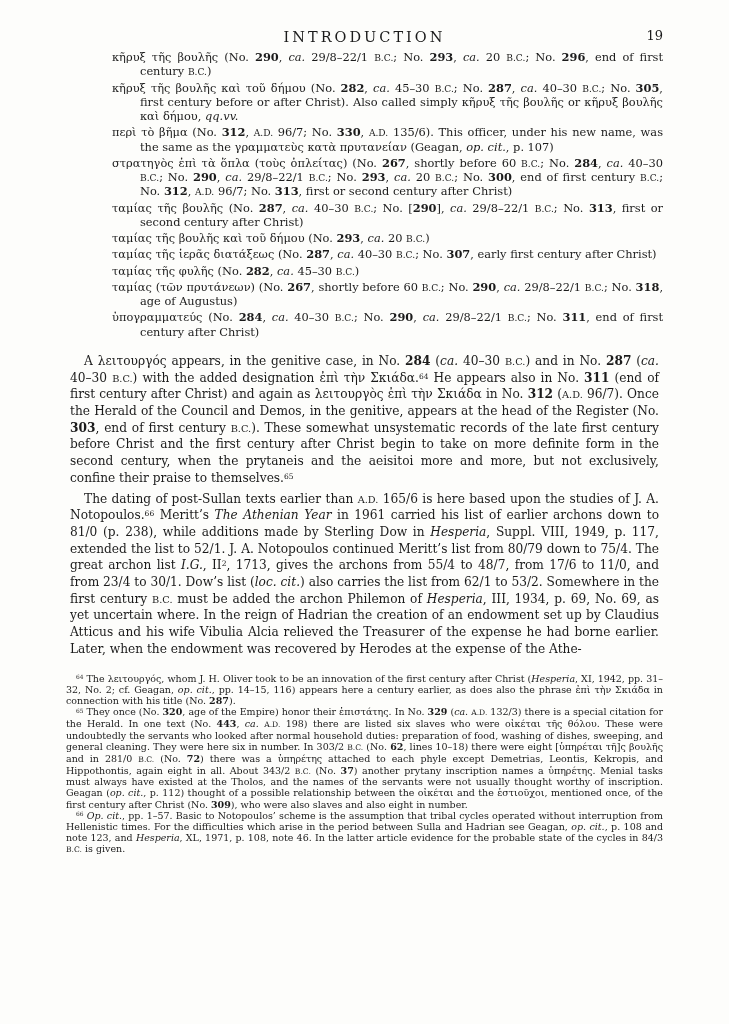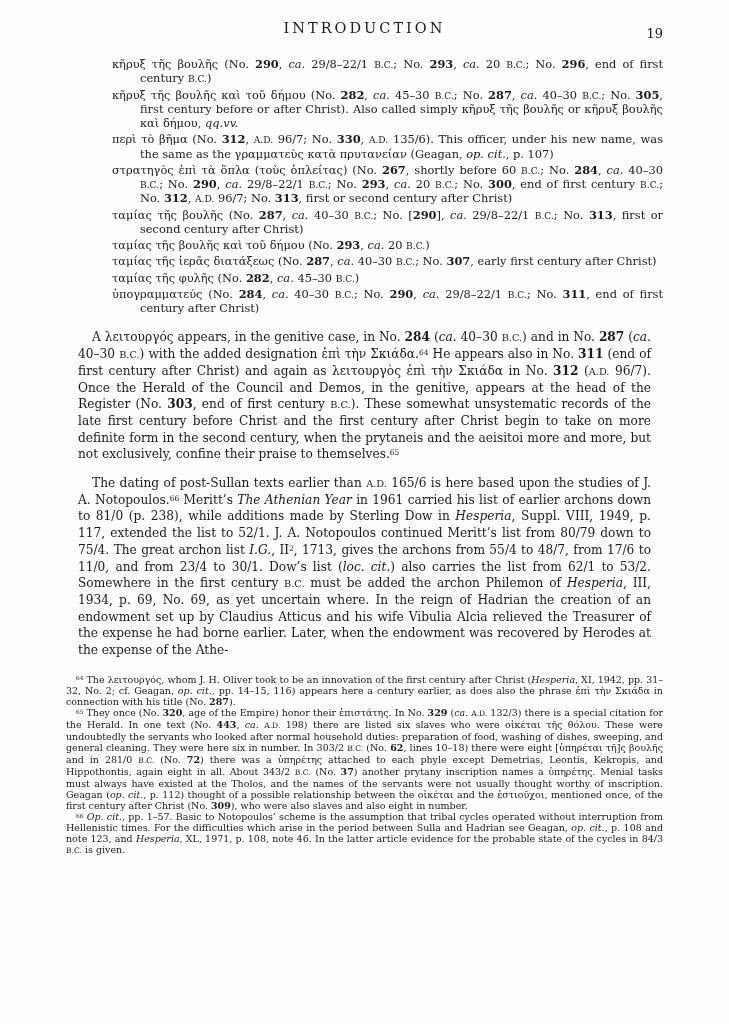--- a/index.html
+++ b/index.html
@@ -4,60 +4,60 @@
 <style>
   html, body {
     margin: 0;
     padding: 0;
     background: #ffffff;
   }
   .page {
     width: 729px;
     height: 1024px;
     box-sizing: border-box;
-    padding: 18px 66px 0 66px;
+    padding: 27px 66px 0 66px;
     background: #fdfdfb;
     color: #1b1b1b;
     font-family: "DejaVu Serif", "Liberation Serif", serif;
     overflow: hidden;
   }
   .page-header {
     position: relative;
     text-align: center;
     height: 20px;
   }
   .title {
     display: inline-block;
     margin: 0;
     font-size: 14.5px;
     font-weight: 400;
     letter-spacing: 3px;
   }
   .page-num {
     position: absolute;
     right: 0;
-    top: 8px;
+    top: 1px;
     font-size: 13px;
   }
   .entry-list {
-    margin-top: 19px;
+    margin-top: 3px;
   }
   .entry {
     margin: 0 0 2px 46px;
     padding-left: 28px;
     text-indent: -28px;
     font-size: 11.4px;
     line-height: 1.24;
     text-align: justify;
   }
   .body-text {
     margin-top: 14px;
   }
   .para {
-    margin: 12px;
+    margin: 4px;
     font-size: 12.2px;
     line-height: 1.37;
     text-align: justify;
     text-indent: 14px;
   }
   .footnotes {
     margin-top: 15px;
   }
   .footnote {
     margin: 0;
@@ -89,20 +89,21 @@
 
   <div class="entry-list">
     <p class="entry">κῆρυξ τῆς βουλῆς (No. <b>290</b>, <i>ca.</i> 29/8–22/1 <span class="sc">B.C.</span>; No. <b>293</b>, <i>ca.</i> 20 <span class="sc">B.C.</span>; No. <b>296</b>, end of first century <span class="sc">B.C.</span>)</p>
     <p class="entry">κῆρυξ τῆς βουλῆς καὶ τοῦ δήμου (No. <b>282</b>, <i>ca.</i> 45–30 <span class="sc">B.C.</span>; No. <b>287</b>, <i>ca.</i> 40–30 <span class="sc">B.C.</span>; No. <b>305</b>, first century before or after Christ). Also called simply κῆρυξ τῆς βουλῆς or κῆρυξ βουλῆς καὶ δήμου, <i>qq.vv.</i></p>
     <p class="entry">περὶ τὸ βῆμα (No. <b>312</b>, <span class="sc">A.D.</span> 96/7; No. <b>330</b>, <span class="sc">A.D.</span> 135/6). This officer, under his new name, was the same as the γραμματεὺς κατὰ πρυτανείαν (Geagan, <i>op. cit.</i>, p. 107)</p>
     <p class="entry">στρατηγὸς ἐπὶ τὰ ὅπλα (τοὺς ὁπλείτας) (No. <b>267</b>, shortly before 60 <span class="sc">B.C.</span>; No. <b>284</b>, <i>ca.</i> 40–30 <span class="sc">B.C.</span>; No. <b>290</b>, <i>ca.</i> 29/8–22/1 <span class="sc">B.C.</span>; No. <b>293</b>, <i>ca.</i> 20 <span class="sc">B.C.</span>; No. <b>300</b>, end of first century <span class="sc">B.C.</span>; No. <b>312</b>, <span class="sc">A.D.</span> 96/7; No. <b>313</b>, first or second century after Christ)</p>
     <p class="entry">ταμίας τῆς βουλῆς (No. <b>287</b>, <i>ca.</i> 40–30 <span class="sc">B.C.</span>; No. [<b>290</b>], <i>ca.</i> 29/8–22/1 <span class="sc">B.C.</span>; No. <b>313</b>, first or second century after Christ)</p>
     <p class="entry">ταμίας τῆς βουλῆς καὶ τοῦ δήμου (No. <b>293</b>, <i>ca.</i> 20 <span class="sc">B.C.</span>)</p>
     <p class="entry">ταμίας τῆς ἱερᾶς διατάξεως (No. <b>287</b>, <i>ca.</i> 40–30 <span class="sc">B.C.</span>; No. <b>307</b>, early first century after Christ)</p>
     <p class="entry">ταμίας τῆς φυλῆς (No. <b>282</b>, <i>ca.</i> 45–30 <span class="sc">B.C.</span>)</p>
+    <p class="entry">ταμίας (τῶν πρυτάνεων) (No. <b>267</b>, shortly before 60 <span class="sc">B.C.</span>; No. <b>290</b>, <i>ca.</i> 29/8–22/1 <span class="sc">B.C.</span>; No. <b>318</b>, age of Augustus)</p>
     <p class="entry">ὑπογραμματεύς (No. <b>284</b>, <i>ca.</i> 40–30 <span class="sc">B.C.</span>; No. <b>290</b>, <i>ca.</i> 29/8–22/1 <span class="sc">B.C.</span>; No. <b>311</b>, end of first century after Christ)</p>
   </div>
 
   <div class="body-text">
     <p class="para">A λειτουργός appears, in the genitive case, in No. <b>284</b> (<i>ca.</i> 40–30 <span class="sc">B.C.</span>) and in No. <b>287</b> (<i>ca.</i> 40–30 <span class="sc">B.C.</span>) with the added designation ἐπὶ τὴν Σκιάδα.<sup>64</sup> He appears also in No. <b>311</b> (end of first century after Christ) and again as λειτουργὸς ἐπὶ τὴν Σκιάδα in No. <b>312</b> (<span class="sc">A.D.</span> 96/7). Once the Herald of the Council and Demos, in the genitive, appears at the head of the Register (No. <b>303</b>, end of first century <span class="sc">B.C.</span>). These somewhat unsystematic records of the late first century before Christ and the first century after Christ begin to take on more definite form in the second century, when the prytaneis and the aeisitoi more and more, but not exclusively, confine their praise to themselves.<sup>65</sup></p>
     <p class="para">The dating of post-Sullan texts earlier than <span class="sc">A.D.</span> 165/6 is here based upon the studies of J. A. Notopoulos.<sup>66</sup> Meritt’s <i>The Athenian Year</i> in 1961 carried his list of earlier archons down to 81/0 (p. 238), while additions made by Sterling Dow in <i>Hesperia</i>, Suppl. VIII, 1949, p. 117, extended the list to 52/1. J. A. Notopoulos continued Meritt’s list from 80/79 down to 75/4. The great archon list <i>I.G.</i>, II<sup>2</sup>, 1713, gives the archons from 55/4 to 48/7, from 17/6 to 11/0, and from 23/4 to 30/1. Dow’s list (<i>loc. cit.</i>) also carries the list from 62/1 to 53/2. Somewhere in the first century <span class="sc">B.C.</span> must be added the archon Philemon of <i>Hesperia</i>, III, 1934, p. 69, No. 69, as yet uncertain where. In the reign of Hadrian the creation of an endowment set up by Claudius Atticus and his wife Vibulia Alcia relieved the Treasurer of the expense he had borne earlier. Later, when the endowment was recovered by Herodes at the expense of the Athe-</p>
   </div>
 
   <div class="footnotes">
     <p class="footnote"><sup>64</sup> The λειτουργός, whom J. H. Oliver took to be an innovation of the first century after Christ (<i>Hesperia</i>, XI, 1942, pp. 31–32, No. 2; cf. Geagan, <i>op. cit.</i>, pp. 14–15, 116) appears here a century earlier, as does also the phrase ἐπὶ τὴν Σκιάδα in connection with his title (No. <b>287</b>).</p>

